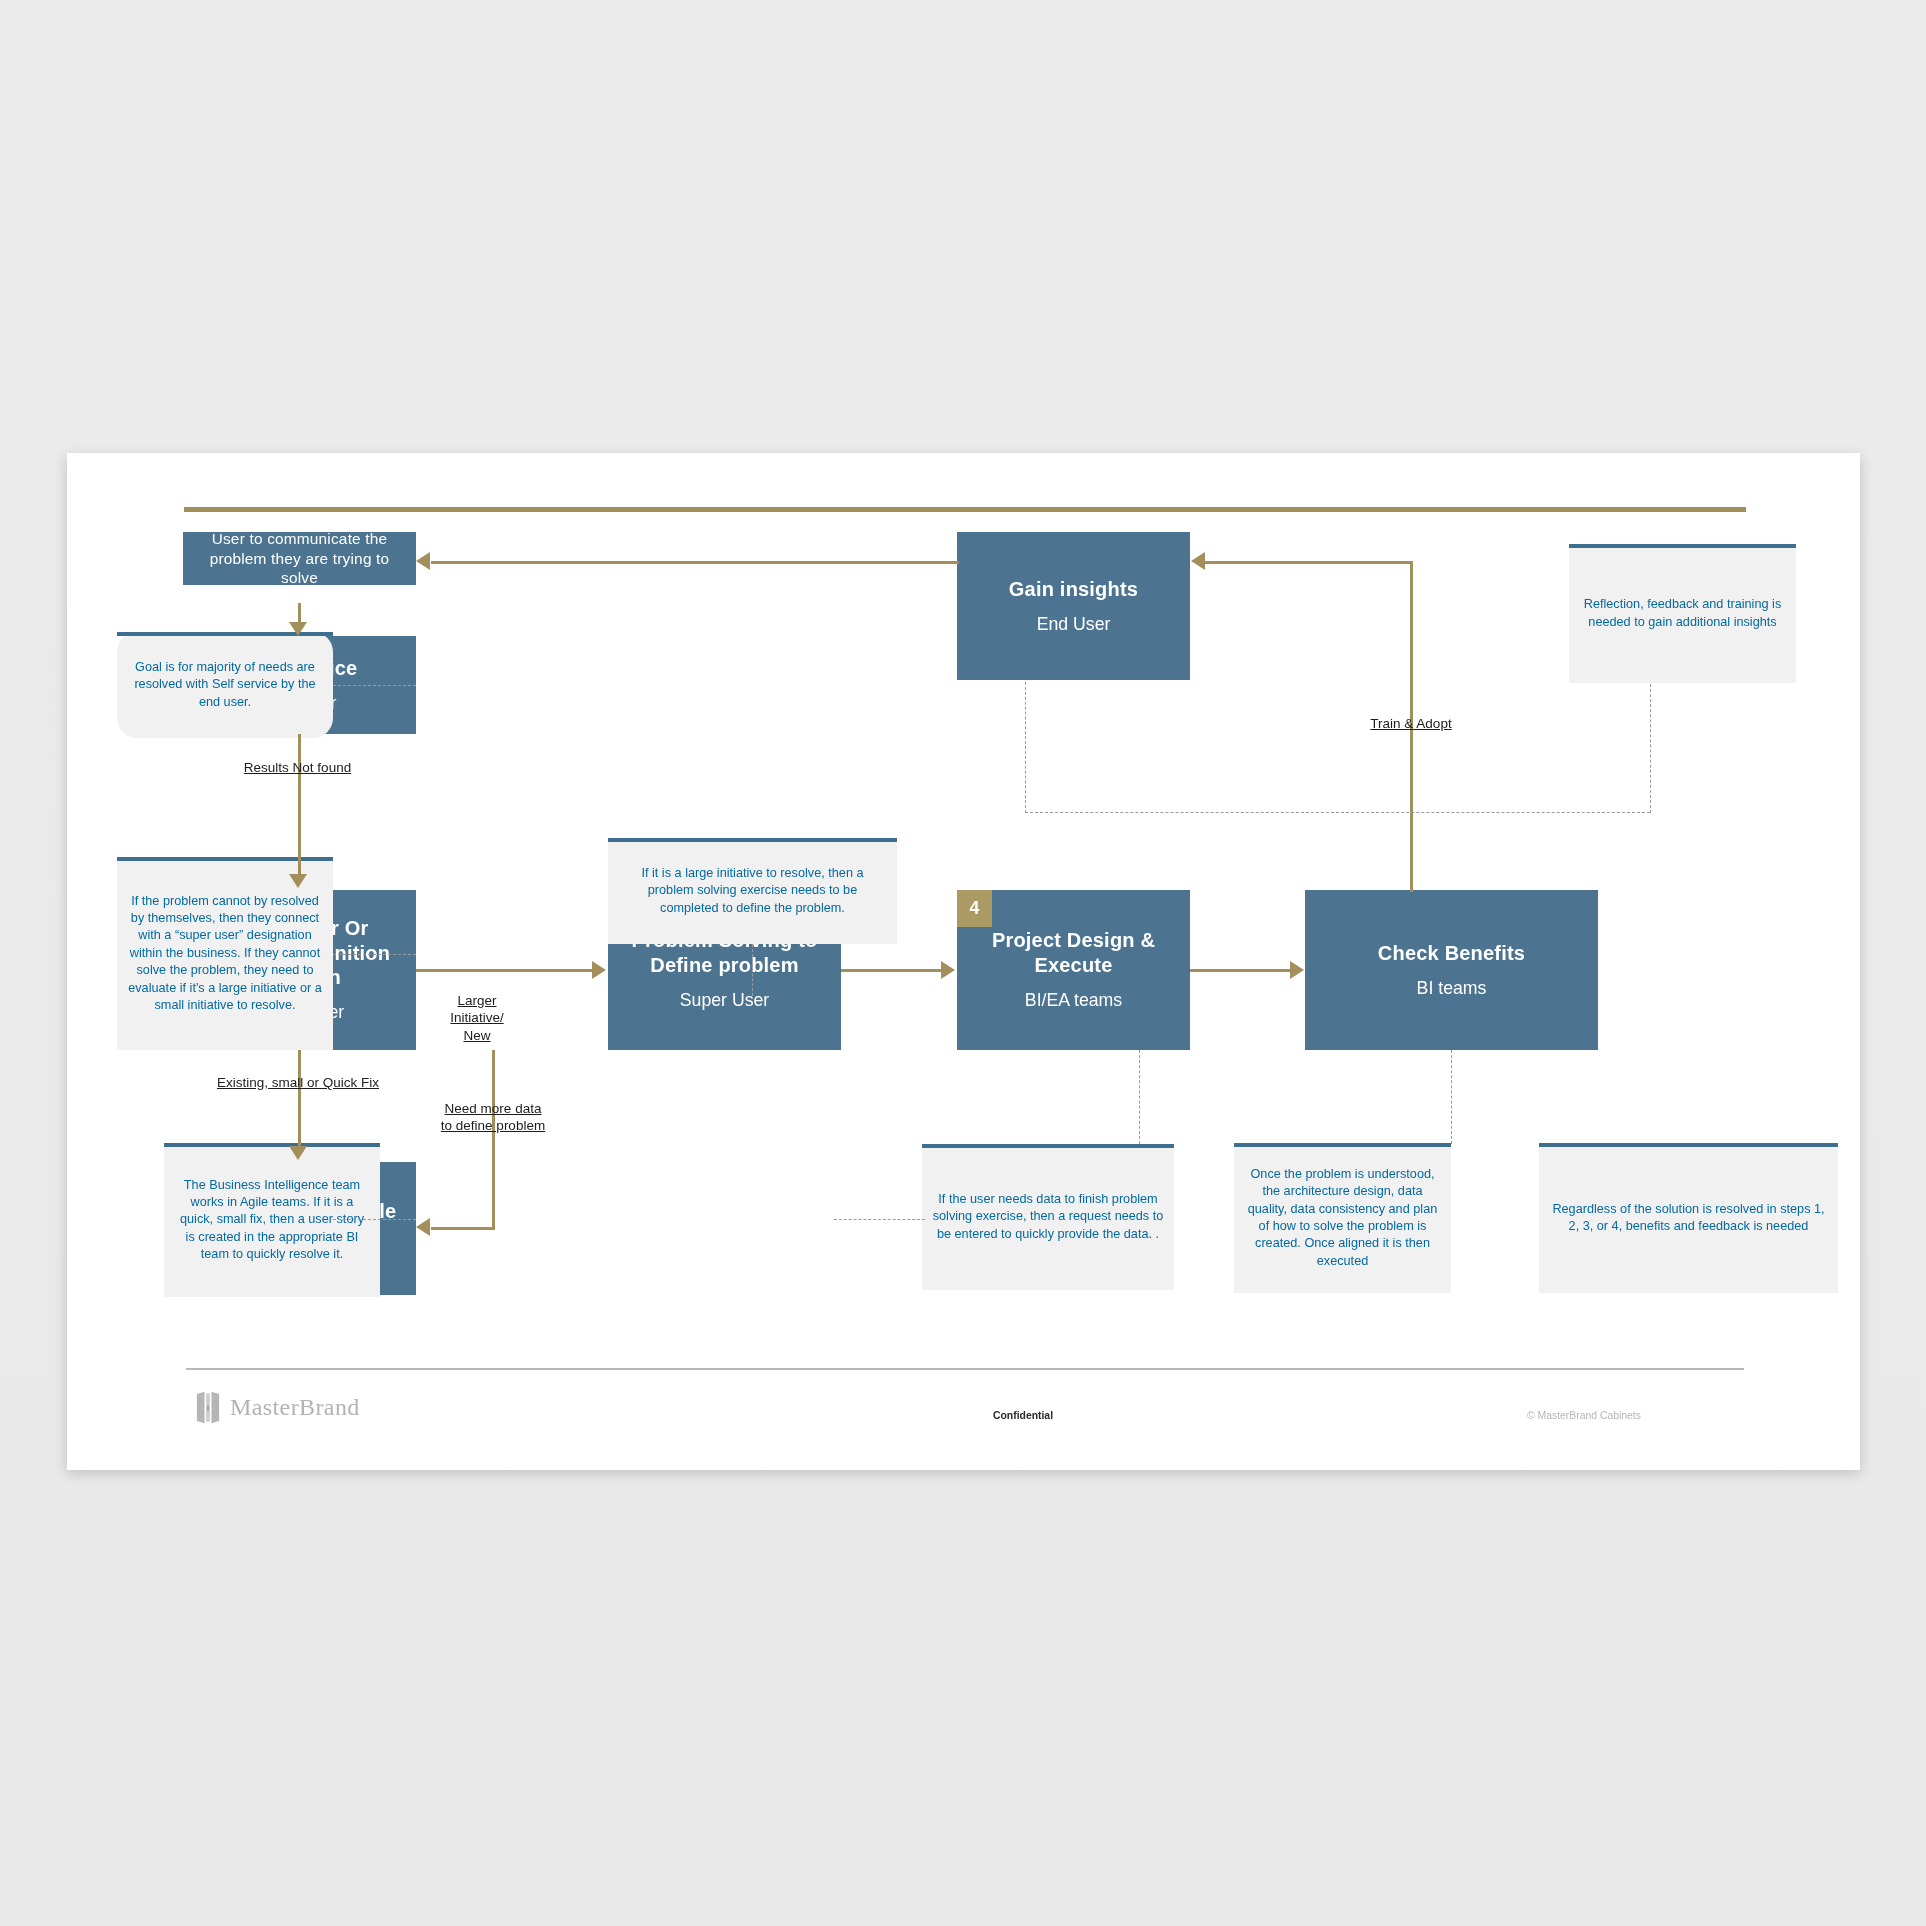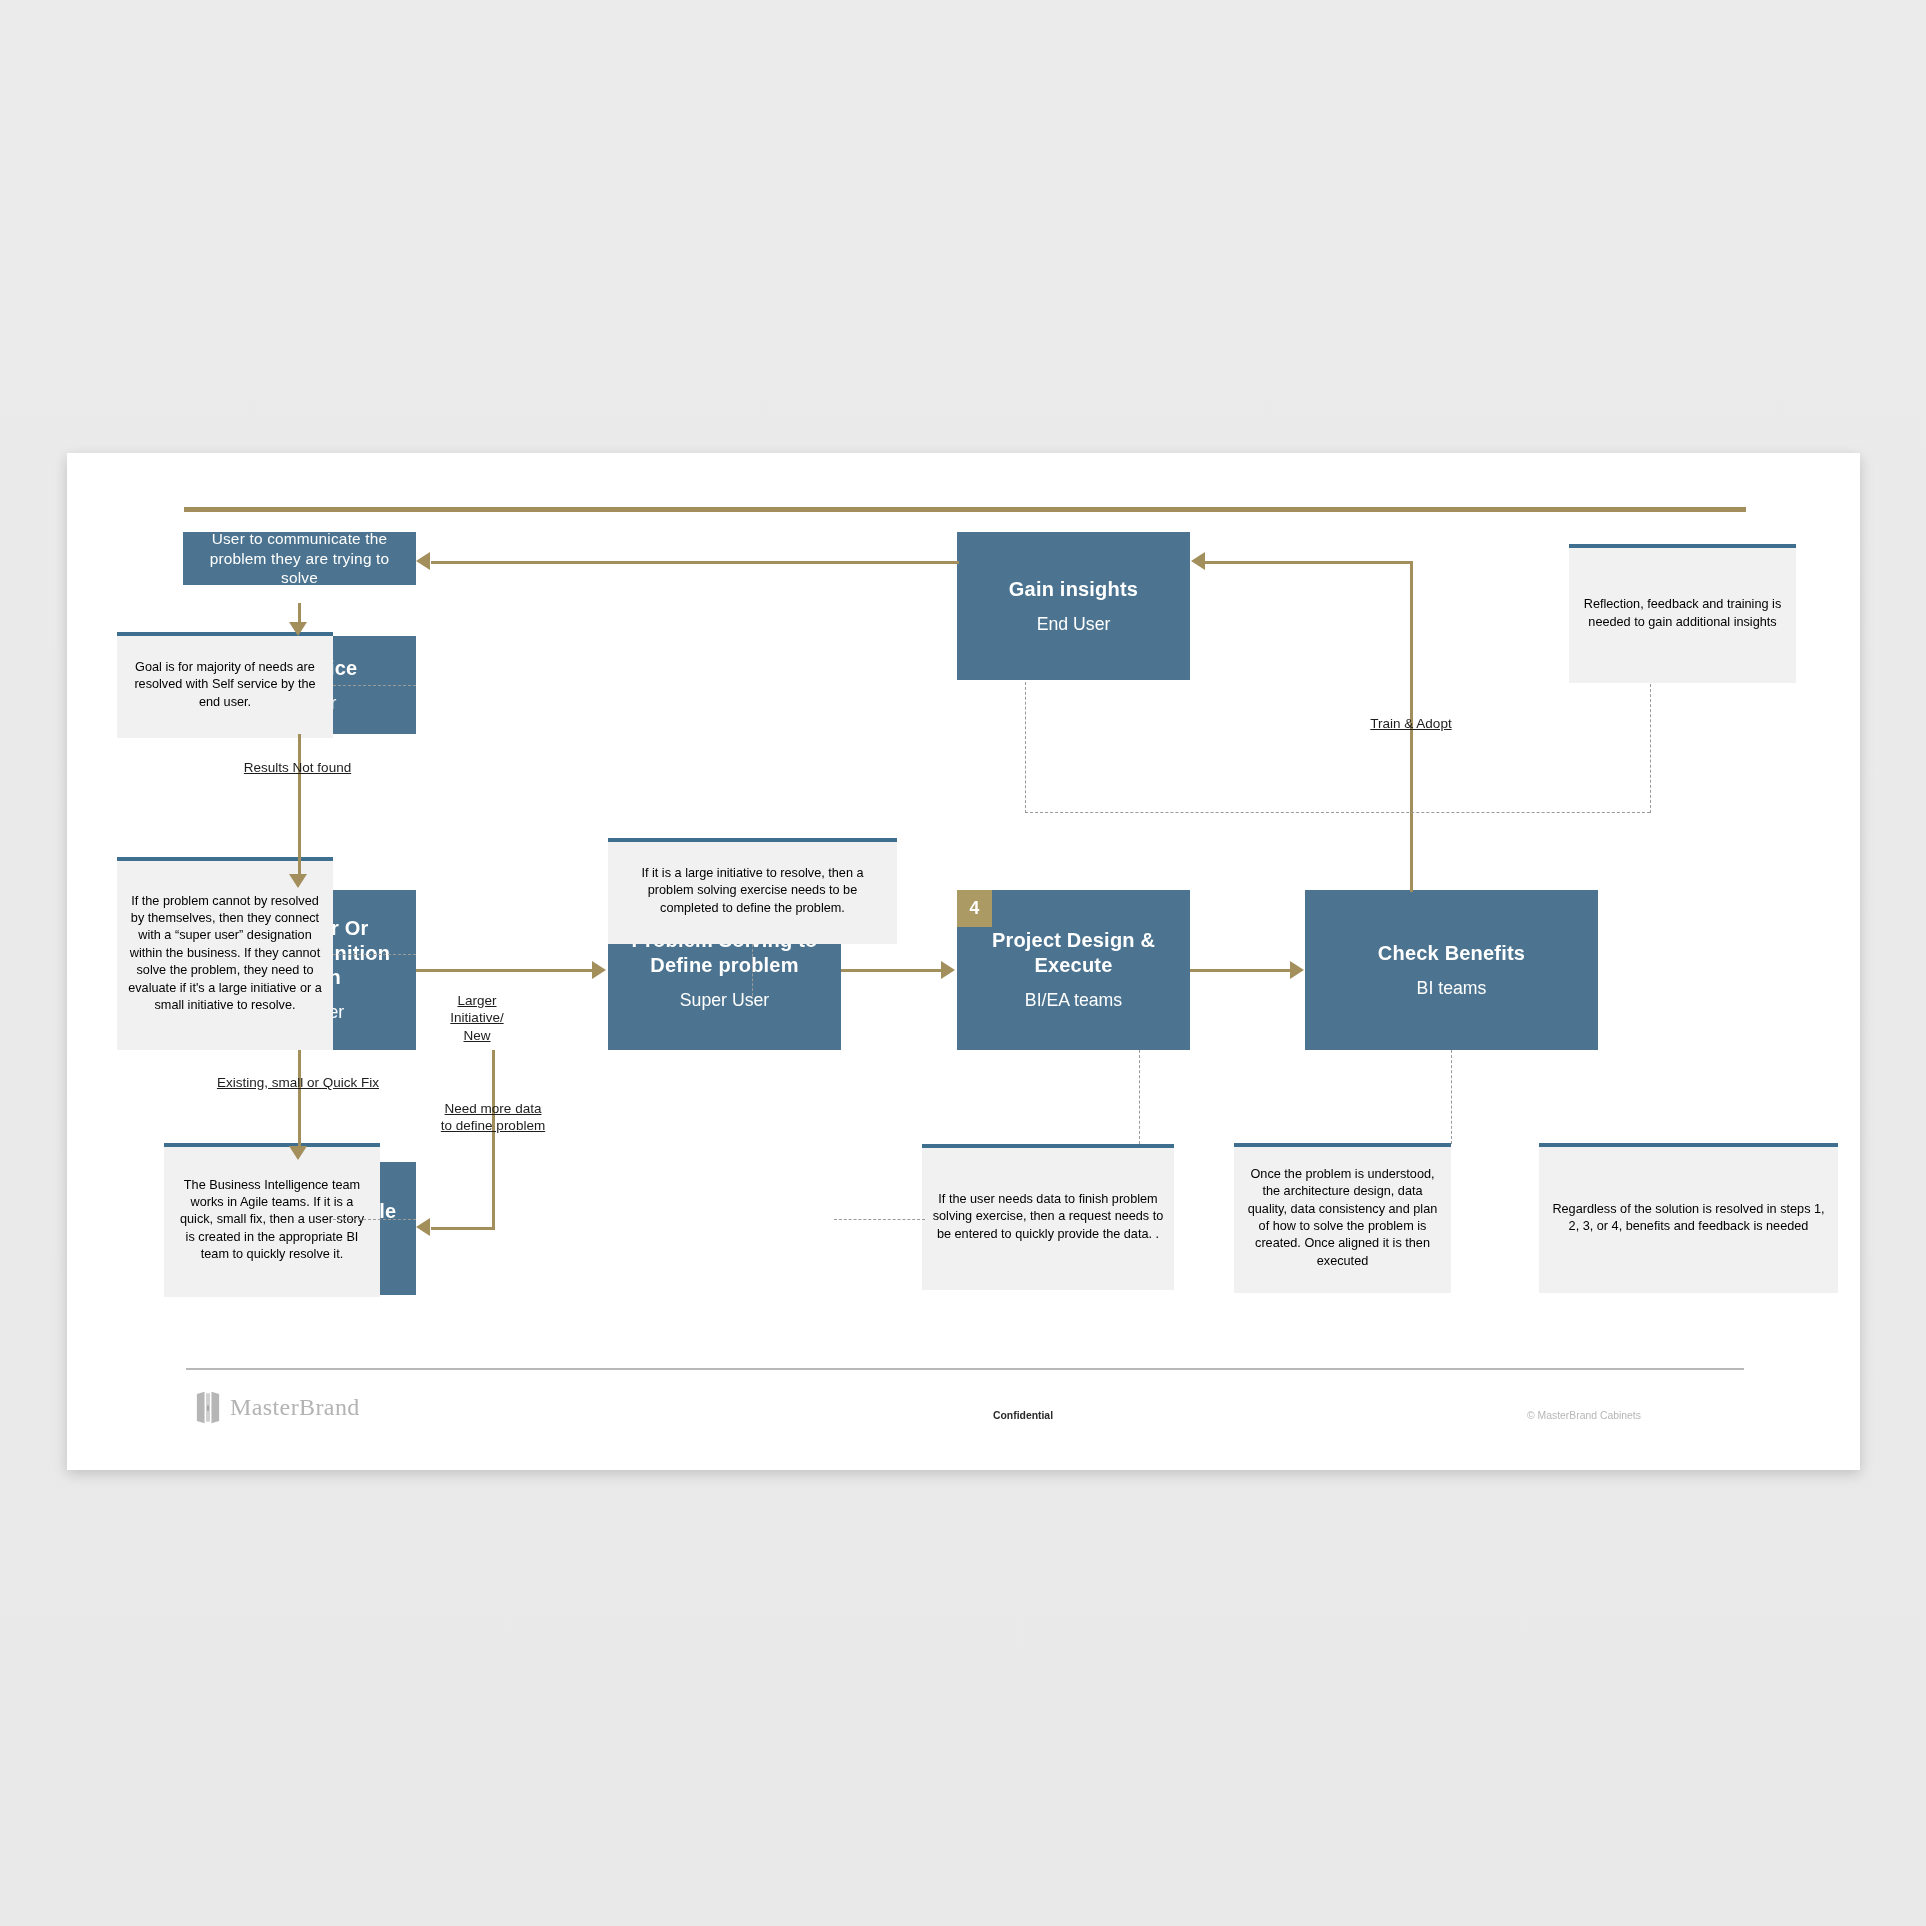--- a/index.html
+++ b/index.html
@@ -104,21 +104,21 @@
     box-sizing: border-box;
     display: flex;
     align-items: center;
     justify-content: center;
     text-align: center;
     padding: 5.4px 10px;
   }
   .note .ntext {
     font-size: 12.7px;
     line-height: 1.37;
-    color: #000000;
+    color: #0369a1;
   }
   .note .nbar {
     position: absolute;
     left: 0;
     top: 0;
     height: 4.2px;
     width: 100%;
     background: #3f6f8f;
   }
 
@@ -260,21 +260,21 @@
     <div class="pbox" style="left:1238px; top:437px; width:293px; height:160px;">
       <div class="ptitle">Check Benefits</div>
       <div class="powner">BI teams</div>
     </div>
 
     <div class="pbox" style="left:890px; top:79px; width:233px; height:148px;">
       <div class="ptitle">Gain insights</div>
       <div class="powner">End User</div>
     </div>
 
-    <div class="note" style="left:50px; top:179px; width:216px; height:106px;">
+    <div class="note" style="left:50px; top:179px; width:216px; height:106px;border-radius:20px;">
       <div class="nbar"></div>
       <div class="ntext">Goal is for majority of needs are resolved with Self service by the end user.</div>
     </div>
 
     <div class="note" style="left:50px; top:404px; width:216px; height:193px;">
       <div class="nbar"></div>
       <div class="ntext">If the problem cannot by resolved by themselves, then they connect with a “super user” designation within the business.  If they cannot solve the problem, they need to evaluate if it's a large initiative or a small initiative to resolve.</div>
     </div>
 
     <div class="note" style="left:50px; top:690px; width:216px; height:154px;margin-left:47px;">

